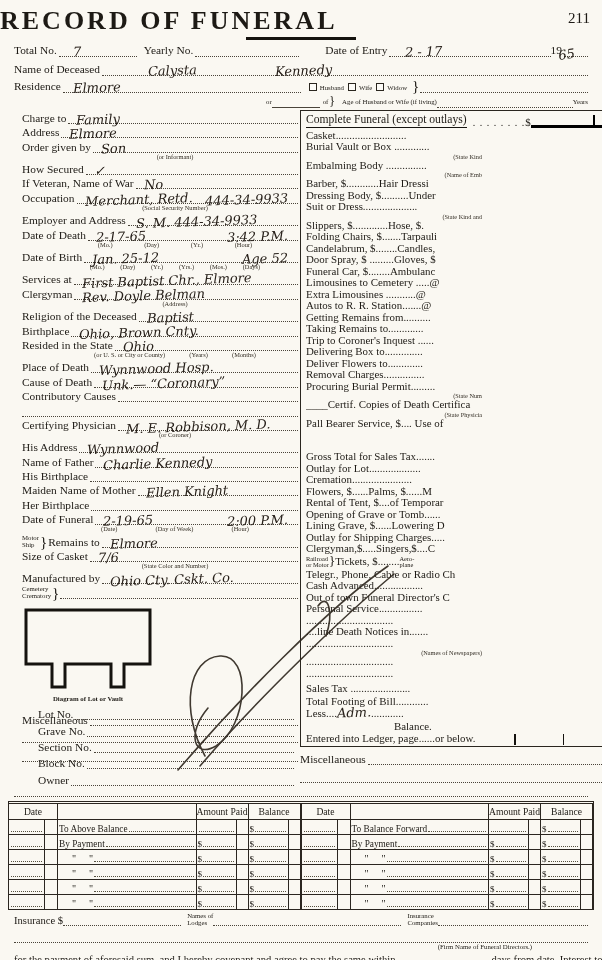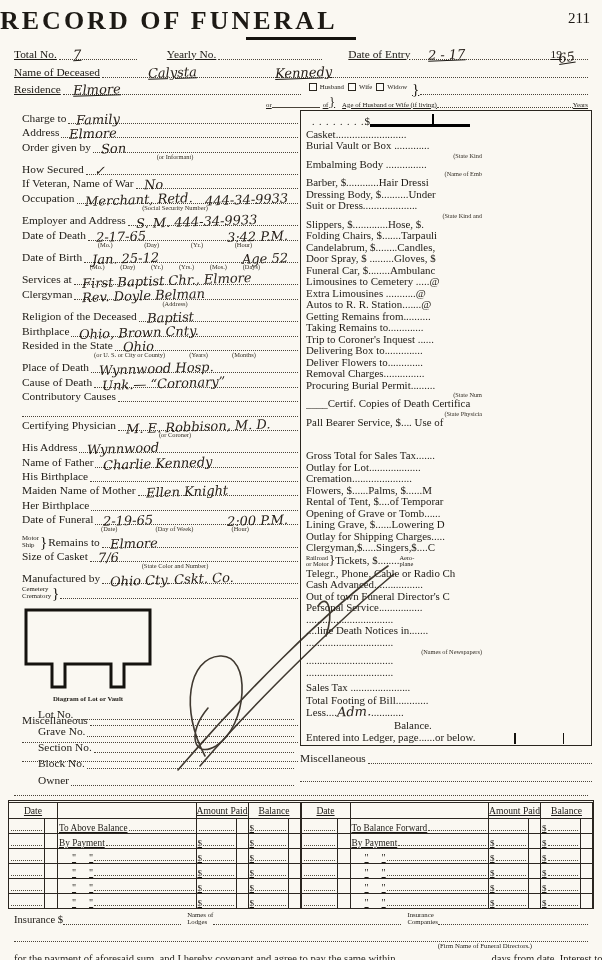--- a/index.html
+++ b/index.html
@@ -3,21 +3,21 @@
 <meta charset="utf-8">
 <style>
   html,body{margin:0;padding:0;background:#e9e6de;}
   .page{position:relative;width:602px;height:960px;background:#faf8f2;margin:0 auto;
         font-family:"Liberation Serif",serif;color:#1d1a15;overflow:hidden;}
   
   .titlebar{position:relative;text-align:left;padding-top:6px;}
   .title{font-size:26px;font-weight:bold;letter-spacing:3px;}
   .title-underline{width:110px;height:2.5px;background:#15130f;margin:1px auto 0 auto;}
   .pageno{position:absolute;top:10px;right:12px;font-size:15px;}
-  .hrow{display:flex;align-items:flex-end;padding:0 14px;white-space:nowrap;text-decoration:underline;}
+  .hrow{display:flex;align-items:center;padding:0 14px;white-space:nowrap;}
   .lbl{font-size:11.4px;padding-right:2px;}
   .fill{flex:1;position:relative;border-bottom:1.6px dotted #4a443a;height:13px;
         display:flex;align-items:flex-end;min-width:10px;}
   .fw{flex:0 0 auto;}
   .hw{font-family:"DejaVu Serif",serif;font-style:italic;font-size:13px;line-height:9px;
       color:#27201a;transform:rotate(-2deg);white-space:nowrap;}
   .cbrow{display:flex;align-items:center;padding:1px 14px 0 84px;height:12px;}
   .cbwrap{display:inline-flex;align-items:center;margin-right:20px;font-size:8px;}
   .cb{width:7px;height:7px;border:1.2px solid #2a261f;display:inline-block;margin-right:3px;background:#fcfbf7;}
   .race{margin-left:auto;margin-right:52px;font-size:6.8px;}
@@ -56,21 +56,21 @@
   .brace2{font-size:13px;}
   .sumline{font-size:10.9px;line-height:12.6px;white-space:nowrap;}
   .sumline .hw{display:inline-block;}
   .balline{padding-left:88px;}
   .tick{display:inline-block;border-left:2px solid #15130f;height:11px;vertical-align:bottom;}
   .miscrow{display:flex;align-items:flex-end;height:15px;font-size:11.4px;margin-top:3px;}
   .dotline{border-bottom:1.6px dotted #4a443a;height:12px;}
   .fullrow{margin:1px 14px 0 14px;}
   
   .paytable{margin:4px 8px 0 8px;border-top:3px double #2b2620;border-left:1.5px solid #2b2620;
-            border-right:1.5px solid #2b2620;display:flex;text-decoration:underline;}
+            border-right:1.5px solid #2b2620;display:flex;}
   .half{flex:1;display:grid;grid-template-columns:36px 13px 1fr 40px 12px 40px 12px;}
   .half.rh{border-left:1.5px solid #2b2620;}
   .pt-h{font-size:9.6px;text-align:center;border-right:1px solid #2b2620;border-bottom:1px solid #2b2620;
         height:15px;line-height:15px;overflow:hidden;}
   .pt-c{border-right:1px solid #2b2620;border-bottom:1px solid #2b2620;height:14px;
         display:flex;align-items:flex-end;font-size:9.3px;overflow:hidden;padding:0 1px;}
   .pt-c .fill{height:9px;margin:0 1px 2px 1px;border-bottom:1.3px dotted #55503f;}
   .pt-c .dol{font-size:9px;line-height:9px;}
   .ditto{font-size:10px;margin-left:13px;}
   
@@ -90,21 +90,21 @@
     <span class="title">RECORD OF FUNERAL</span>
     <div class="title-underline"></div>
     <span class="pageno">211</span>
   </div>
 
   <div class="hrow" style="height:20px">
     <span class="lbl">Total No.</span>
     <span class="fill fw" style="width:78px">
       <span class="hw" style="margin-left:14px">7</span>
     </span>
-    <span class="lbl" style="margin-left:30px">Yearly No.</span>
+    <span class="lbl" style="margin-left:7px">Yearly No.</span>
     <span class="fill fw" style="width:104px"></span>
     <span class="lbl" style="margin-left:26px">Date of Entry</span>
     <span class="fill">
       <span class="hw" style="margin-left:16px">2 - 17</span>
     </span>
     <span class="lbl">19</span>
     <span class="fill fw" style="width:24px">
       <span class="hw yrhw">65</span>
     </span>
   </div>
@@ -401,20 +401,21 @@
         <span class="lbl">Miscellaneous</span>
         <span class="fill"></span>
       </div>
       <div class="dotline" style="margin-top:4px"></div>
       <div class="dotline" style="margin-top:6px"></div>
     </div>
 
     <div class="rightwrap">
       <div class="rightbox">
         <div class="chead">
+          <span class="ctext">Complete Funeral (except outlays)</span>
           <span class="cdots">. . . . . . . .</span>
           <span style="font-size:11px">$</span>
           <span class="mcell" style="width:62px"></span>
             <span class="mdiv"></span>
             <span class="mcell" style="width:36px"></span>
         </div>
         <div id="charge-items">
             <div class="item"><span>Casket..........................</span></div>
             <div class="item"><span>Burial Vault or Box .............</span></div>
             <div class="isub">(State Kind</div>

